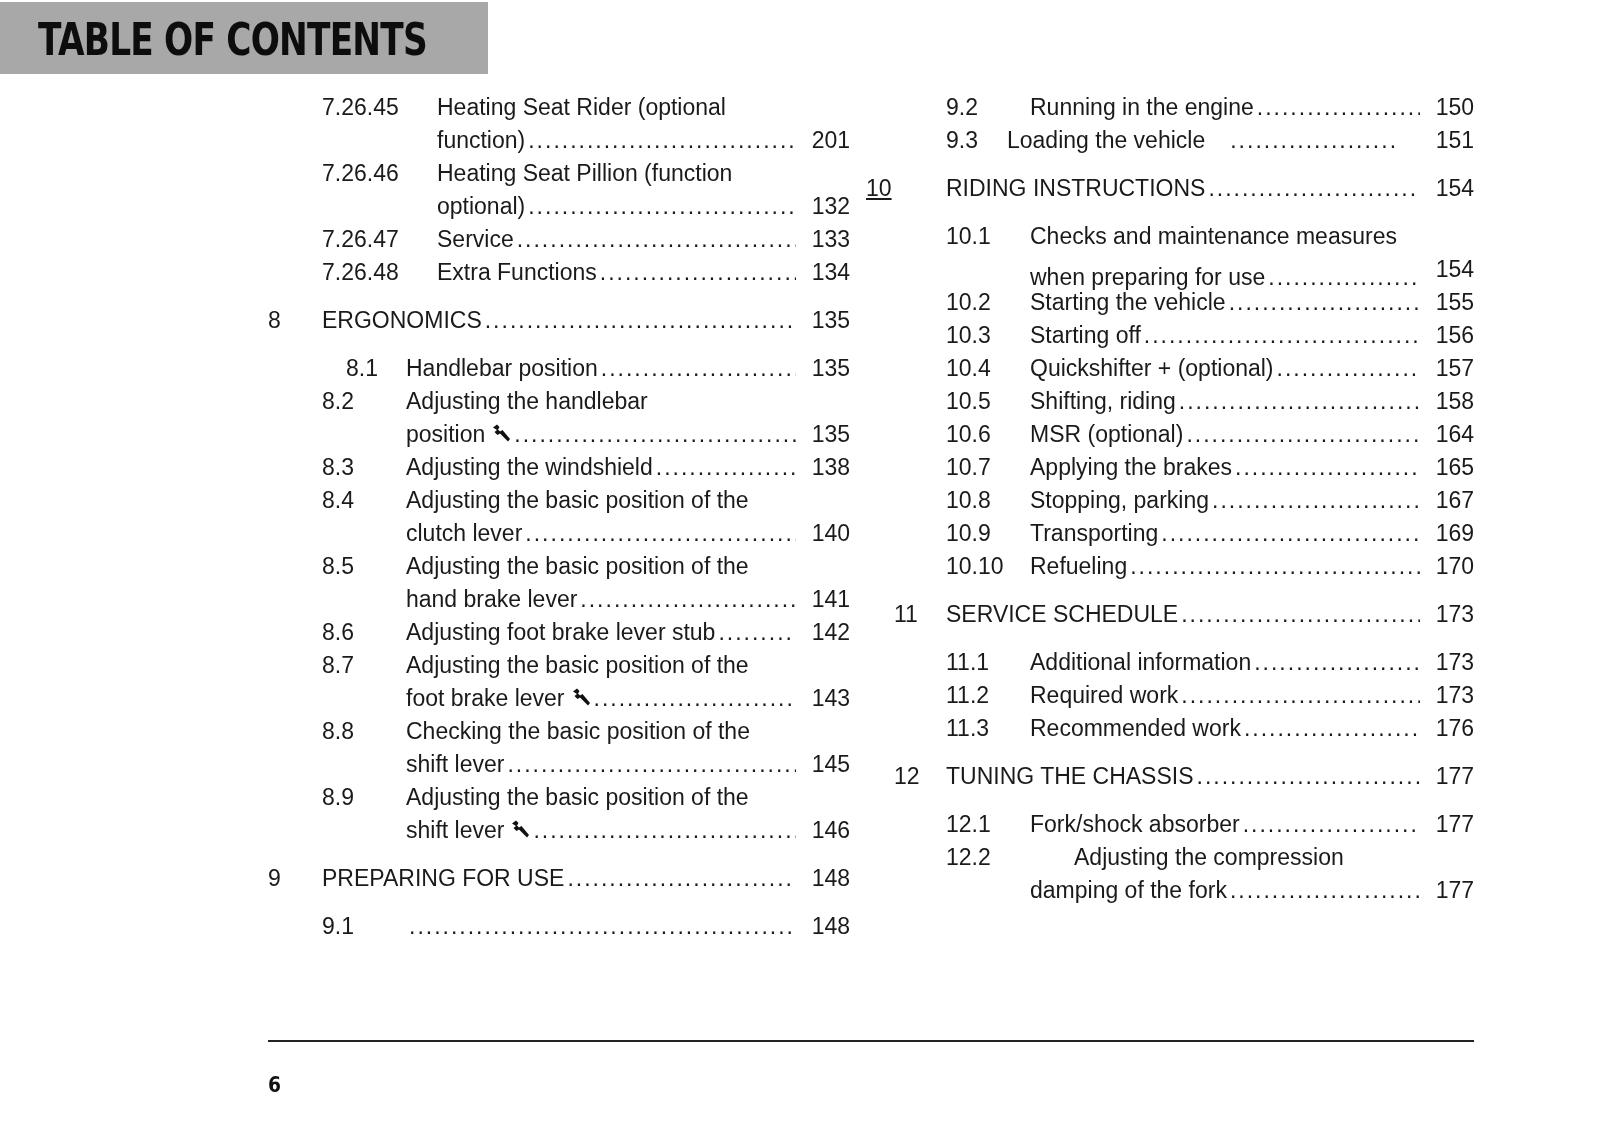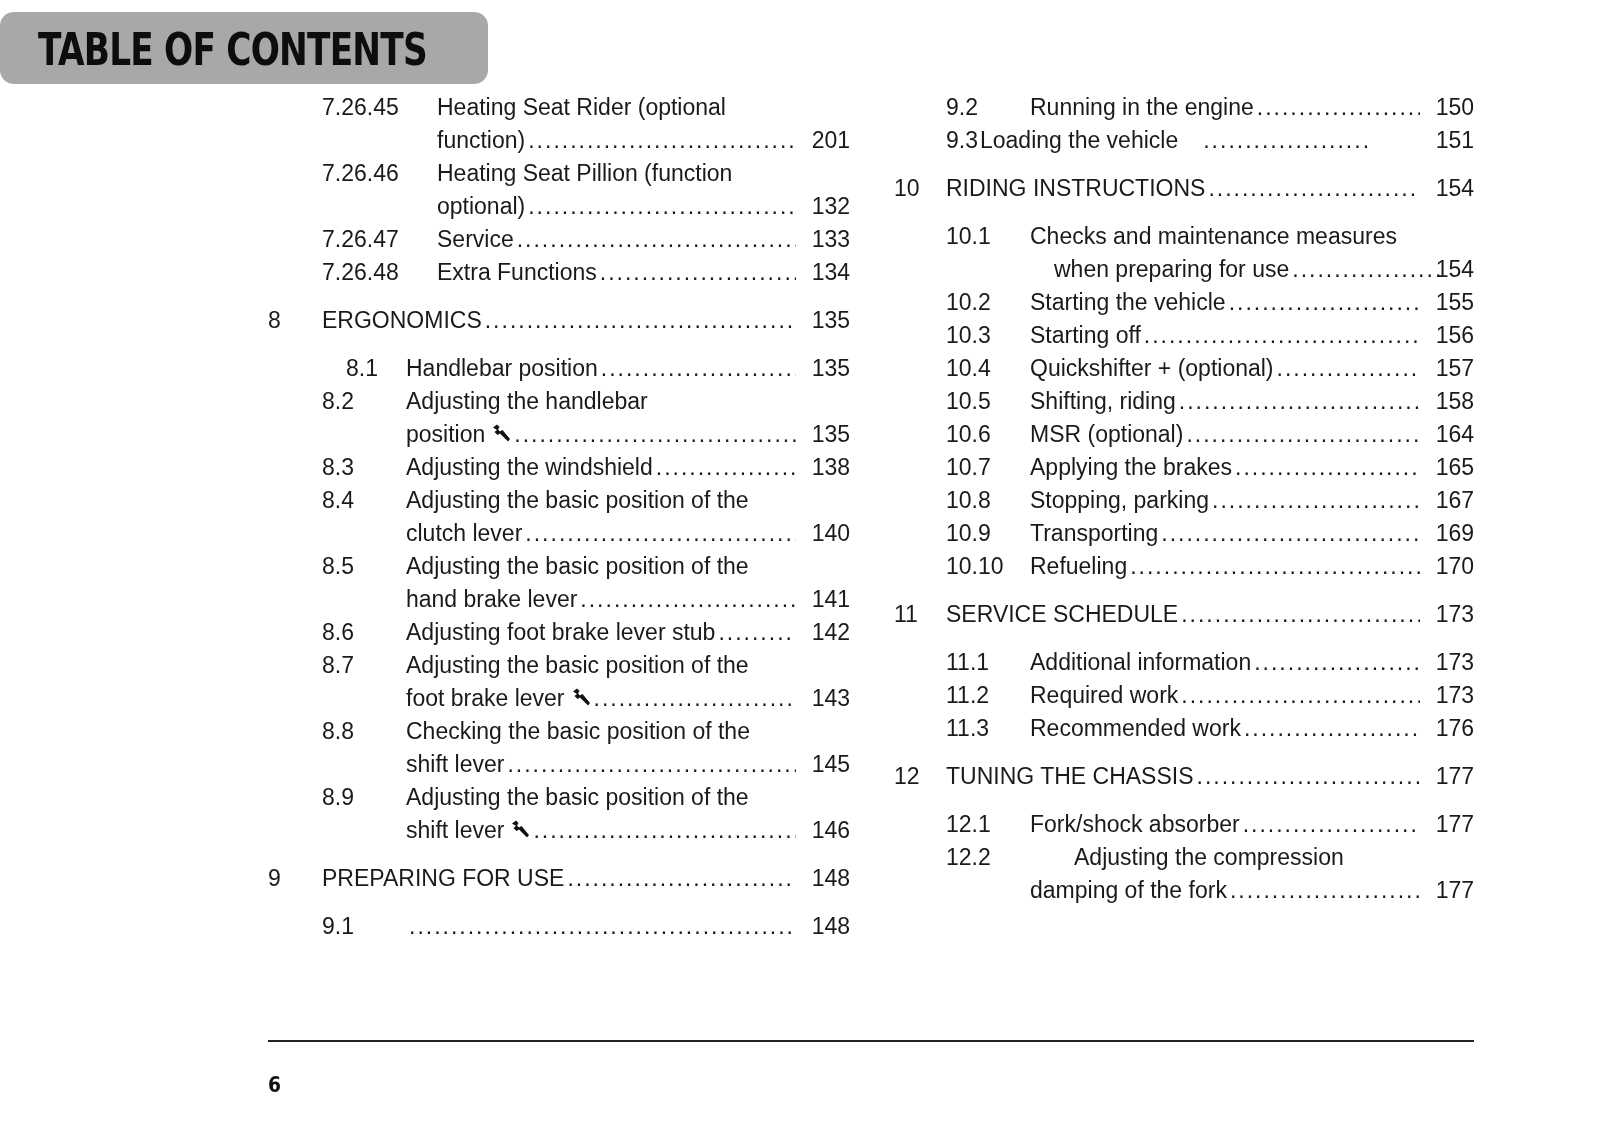--- a/index.html
+++ b/index.html
@@ -1,18 +1,18 @@
 <!DOCTYPE html>
 <html><head>
 <meta charset="utf-8">
 <style>
   html, body { margin:0; padding:0; background:#ffffff; }
   body { width:1600px; height:1132px; position:relative; overflow:hidden;
          font-family:"Liberation Sans", sans-serif; color:#1a1a1a; }
-  .header-bar { position:absolute; left:0; top:12px; width:488px; height:72px; background:#a8a8a8;border-radius:14px; }
+  .header-bar { position:absolute; left:0; top:2px; width:488px; height:72px; background:#a8a8a8; }
   .header-title { position:absolute; left:38px; top:12px; font-family:"DejaVu Sans", sans-serif;
                   font-weight:bold; font-size:44px; letter-spacing:-1px; color:#0d0d0d;
                   transform:scaleX(0.78); transform-origin:left top; white-space:nowrap; }
   .toc-col { position:absolute; top:0; }
   .line { position:absolute; font-size:23px; line-height:30px; white-space:nowrap; color:#1a1a1a; }
   .num { position:absolute; }
   .title { position:absolute; display:flex; align-items:baseline; }
   .title .txt { white-space:nowrap; }
   .title .dots { flex:1; overflow:hidden; white-space:nowrap; margin-left:3px; letter-spacing:2px; color:#1a1a1a; }
   .title .dots::before { content:"........................................................................................................................"; }
@@ -246,46 +246,46 @@
         <span class="title" style="left: 1030px; width: 390px;">
           <span class="txt">Running in the engine</span>
           <span class="dots"></span>
         </span>
         <span class="page" style="left: 1430px; width: 44px;">150</span>
       </div>
     </div>
     <div>
       <div class="line" style="top: 125px; left: 0px;">
         <span class="num" style="left: 946px;">9.3</span>
-        <span class="title" style="left: 980px; width: 390px; gap: 22px;">
+        <span class="title" style="left: 1007px; width: 390px; gap: 22px;">
           <span class="txt">Loading the vehicle</span>
           <span class="dots"></span>
         </span>
         <span class="page" style="left: 1430px; width: 44px;">151</span>
       </div>
     </div>
     <div>
       <div class="line" style="top: 173px; left: 0px;">
-        <span class="num" style="left: 894px;">10</span>
+        <span class="num" style="left: 866px; text-decoration: underline;">10</span>
         <span class="title" style="left: 946px; width: 474px;">
           <span class="txt">RIDING INSTRUCTIONS</span>
           <span class="dots"></span>
         </span>
         <span class="page" style="left: 1430px; width: 44px;">154</span>
       </div>
     </div>
     <div>
       <div class="line" style="top: 221px; left: 0px;">
         <span class="num" style="left: 946px;">10.1</span>
         <span class="title" style="left: 1030px; width: auto;">
           <span class="txt">Checks and maintenance measures</span>
         </span>
       </div>
       <div class="line" style="top: 254px; left: 0px;">
-        <span class="title" style="left: 1054px; width: 390px;">
+        <span class="title" style="left: 1030px; width: 390px; margin-top: 8px;">
           <span class="txt">when preparing for use</span>
           <span class="dots"></span>
         </span>
         <span class="page" style="left: 1430px; width: 44px;">154</span>
       </div>
     </div>
     <div>
       <div class="line" style="top: 287px; left: 0px;">
         <span class="num" style="left: 946px;">10.2</span>
         <span class="title" style="left: 1030px; width: 390px;">

